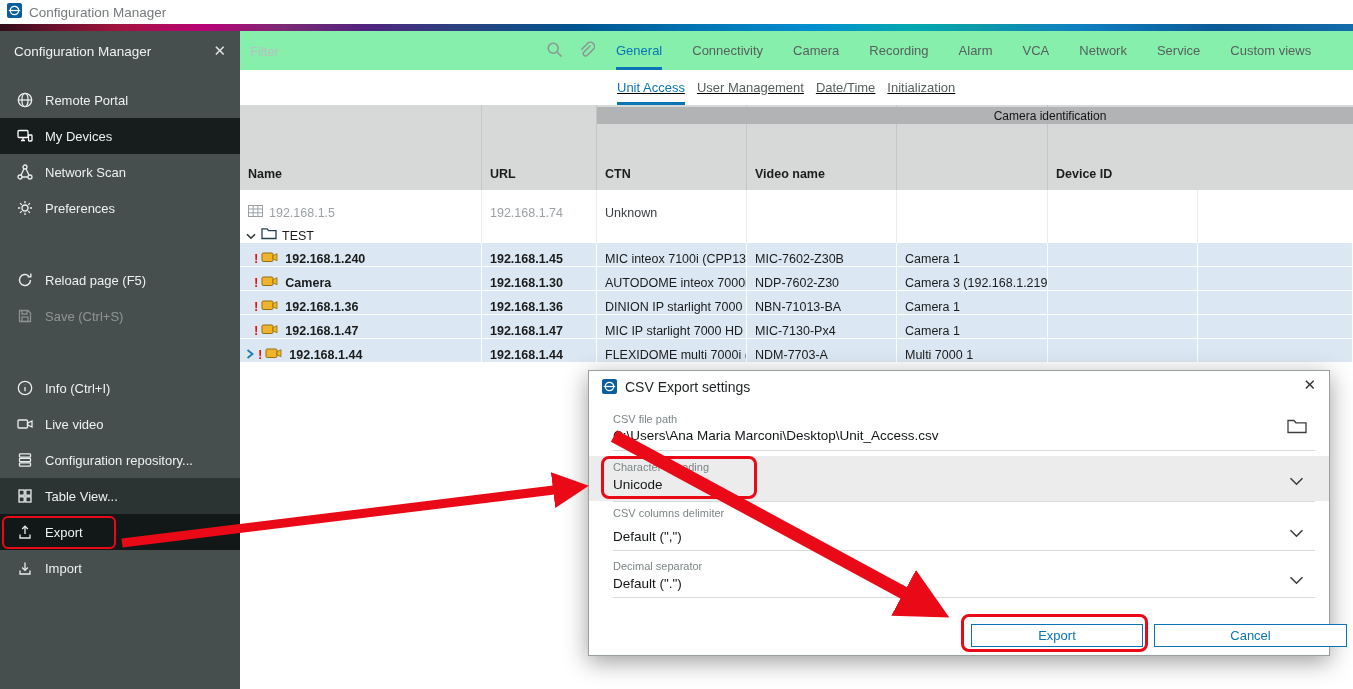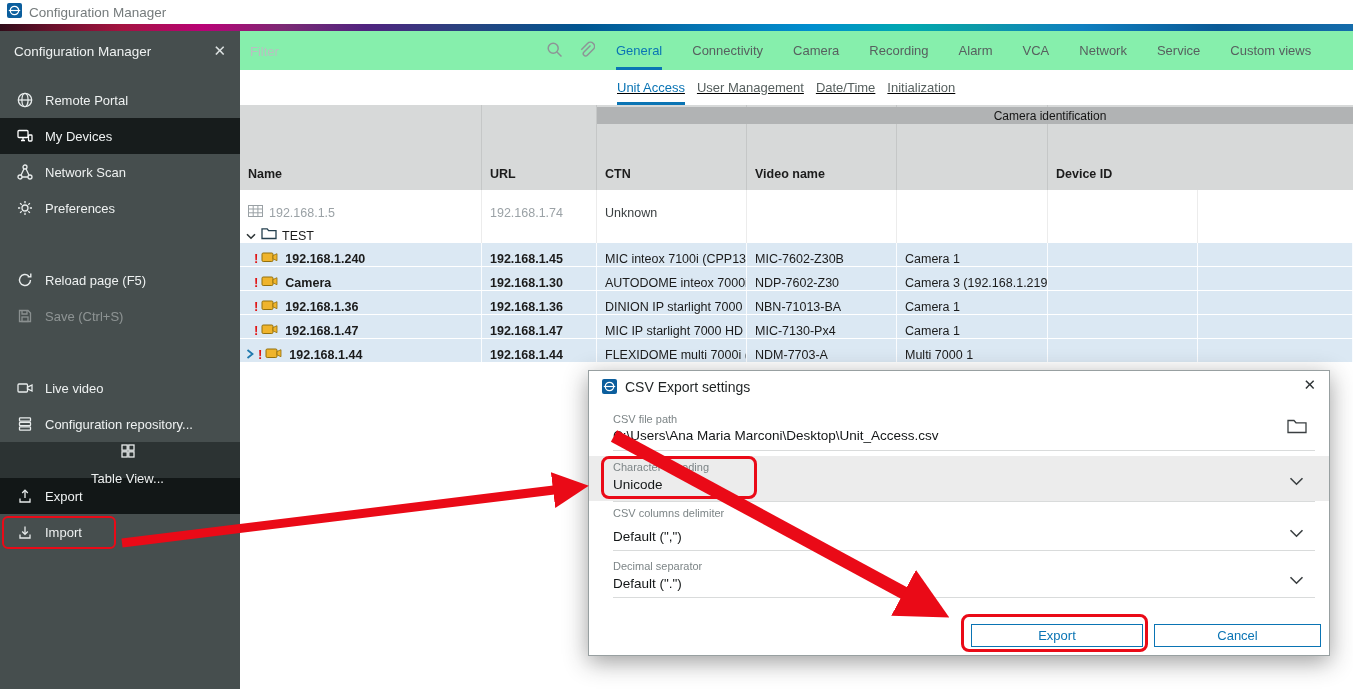--- a/index.html
+++ b/index.html
@@ -18,21 +18,21 @@
   
   .sidebar{position:absolute;top:31px;left:0;width:240px;height:658px;background:#464e4e;color:#eef1f1;}
   .shead{height:40px;display:flex;align-items:center;padding:0 14px;box-sizing:border-box;}
   .stitle{flex:1;font-size:13.5px;}
   .sclose{font-size:15px;color:#dde2e2;cursor:pointer;}
   .snav{margin-top:11px;}
   .sitem{height:36px;display:flex;align-items:center;gap:11px;padding-left:15px;
          font-size:13px;cursor:pointer;box-sizing:border-box;}
   .sicon{width:19px;display:flex;justify-content:center;align-items:center;}
   .sitem.active{background:#171c1c;}
-  .sitem.dark{background:#2c3333;flex-direction:column;}
+  .sitem.dark{background:#2c3333;}
   .sitem.darker{background:#121717;}
   .sitem.disabled{opacity:.42;}
   .sgap{height:36px;}
 
   
   .toolbar{position:absolute;left:240px;top:31px;width:1113px;height:39px;background:#86efac;}
   .filter{position:absolute;left:8px;top:7px;width:280px;height:24px;border:none;outline:none;
           font-size:13px;color:#333;font-family:inherit;background:transparent;}
   .filter::placeholder{color:#b9bfc1;}
   .tbicon{position:absolute;top:9px;cursor:pointer;}
@@ -79,21 +79,21 @@
   .dclose{position:absolute;right:13px;top:5px;font-size:15px;color:#2e3436;cursor:pointer;}
   .flabel{position:absolute;left:24px;font-size:11px;color:#7d8587;}
   .fvalue{position:absolute;left:24px;font-size:13.5px;color:#131617;}
   .fdiv{position:absolute;left:24px;right:14px;height:1px;background:#d9dbdb;}
   .encband{position:absolute;left:0;top:85px;width:100%;height:45px;background:#ececec;}
   .chev{position:absolute;left:700px;cursor:pointer;}
   .browse{position:absolute;left:698px;top:48px;cursor:pointer;}
   .dbtn{position:absolute;top:253px;height:23px;background:#fff;border:1px solid #0a74b4;
         color:#0a74b4;font-size:13px;font-family:inherit;cursor:pointer;}
   .dbtn.export{left:382px;width:172px;}
-  .dbtn.cancel{left:565px;width:167px;}
+  .dbtn.cancel{left:565px;width:193px;}
 
   
   .annobox{position:absolute;border:3px solid #ea0a17;border-radius:8px;z-index:10;
            pointer-events:none;box-sizing:border-box;}
   .b1{left:2px;top:516px;width:114px;height:33px;border-width:2.5px;border-radius:6px;}
   .b2{left:601px;top:456px;width:156px;height:43px;}
   .b3{left:961px;top:614px;width:187px;height:38px;}
   .arrows{position:absolute;left:0;top:0;z-index:9;pointer-events:none;}
 </style>
 </head>
@@ -171,20 +171,29 @@
         <span class="sicon">
             <svg width="18" height="18" viewBox="0 0 18 18" fill="none" stroke="#e8ecec" stroke-width="1.3">
               <path d="M3.5 3.5h8.5l2.5 2.5v8.5h-11z"></path>
               <path d="M6 3.5v3.5h5V3.5"></path>
               <rect x="6" y="10" width="6" height="4.5"></rect>
             </svg>
           </span>
         <span>Save (Ctrl+S)</span>
       </div>
       <div class="sgap"></div>
+      <div class="sitem">
+        <span class="sicon">
+            <svg width="18" height="18" viewBox="0 0 18 18" fill="none" stroke="#e8ecec" stroke-width="1.3">
+              <circle cx="9" cy="9" r="6.7"></circle>
+              <path d="M9 8v4.2M9 5.5v.3"></path>
+            </svg>
+          </span>
+        <span>Info (Ctrl+I)</span>
+      </div>
       <div class="sitem">
         <span class="sicon">
             <svg width="18" height="18" viewBox="0 0 18 18" fill="none" stroke="#e8ecec" stroke-width="1.3">
               <rect x="2" y="5" width="9.5" height="8" rx="1"></rect>
               <path d="M11.5 8.2 16 6v6l-4.5-2.2z"></path>
             </svg>
           </span>
         <span>Live video</span>
       </div>
       <div class="sitem">

